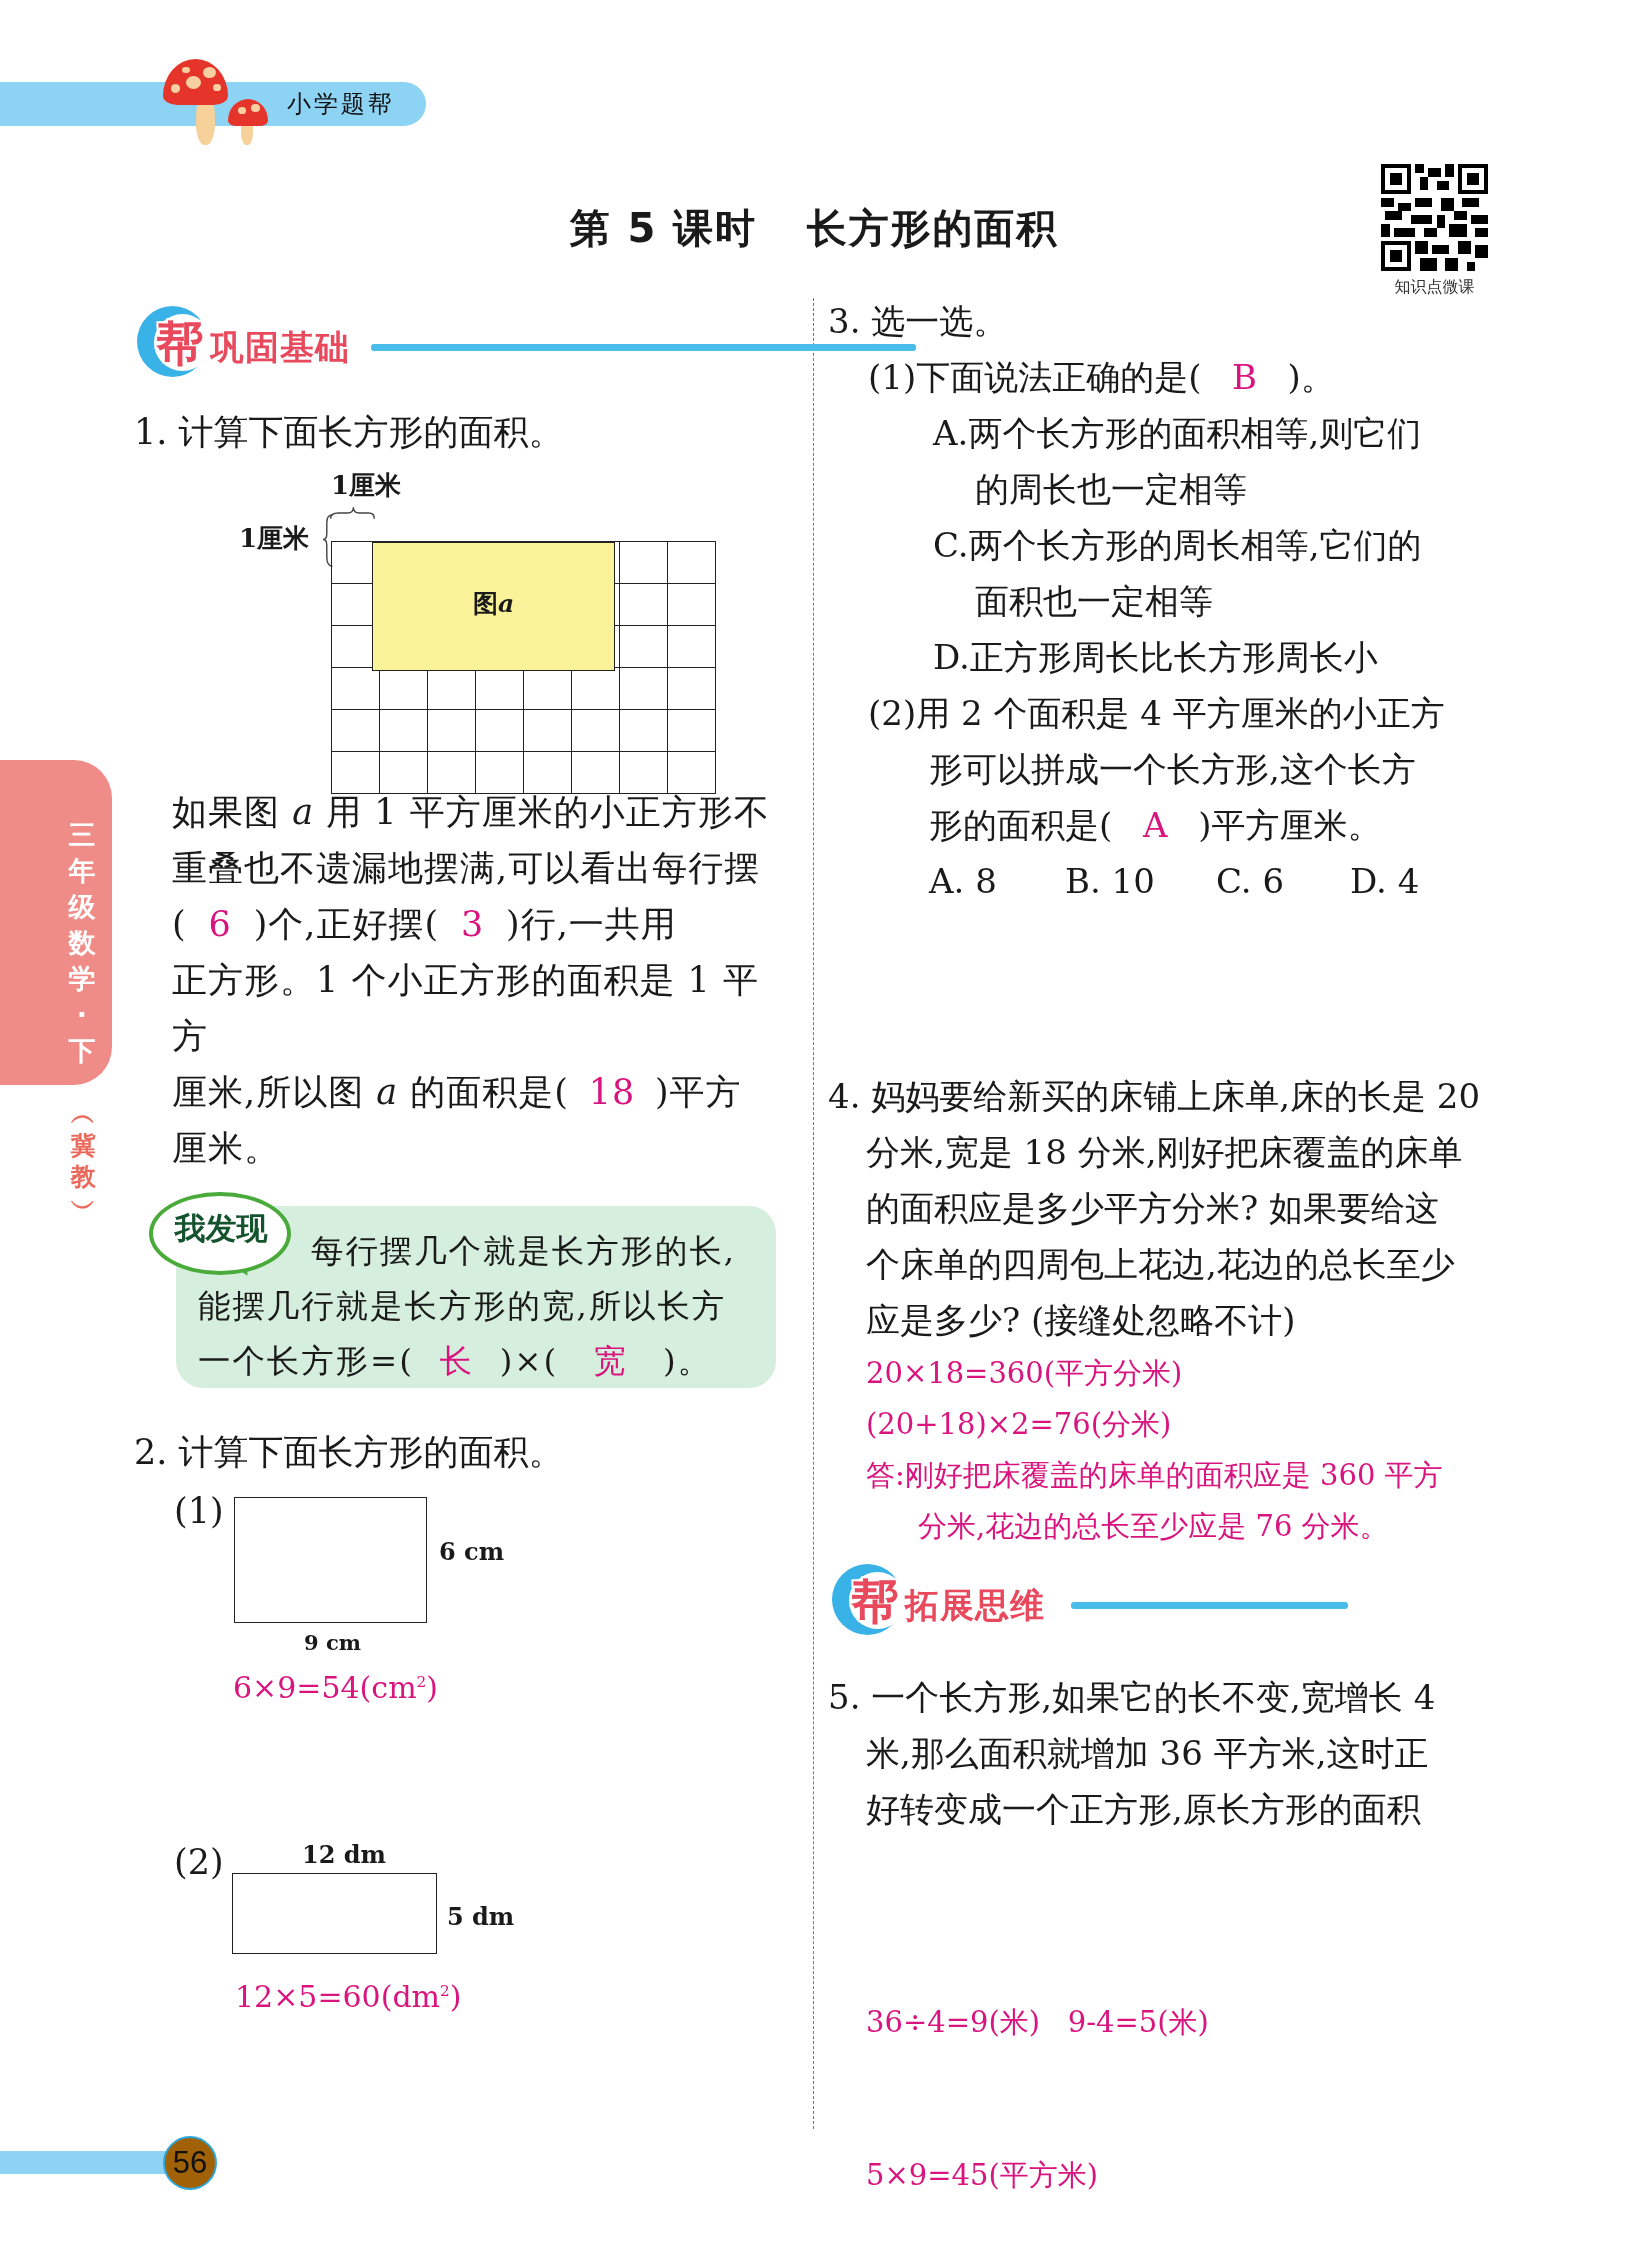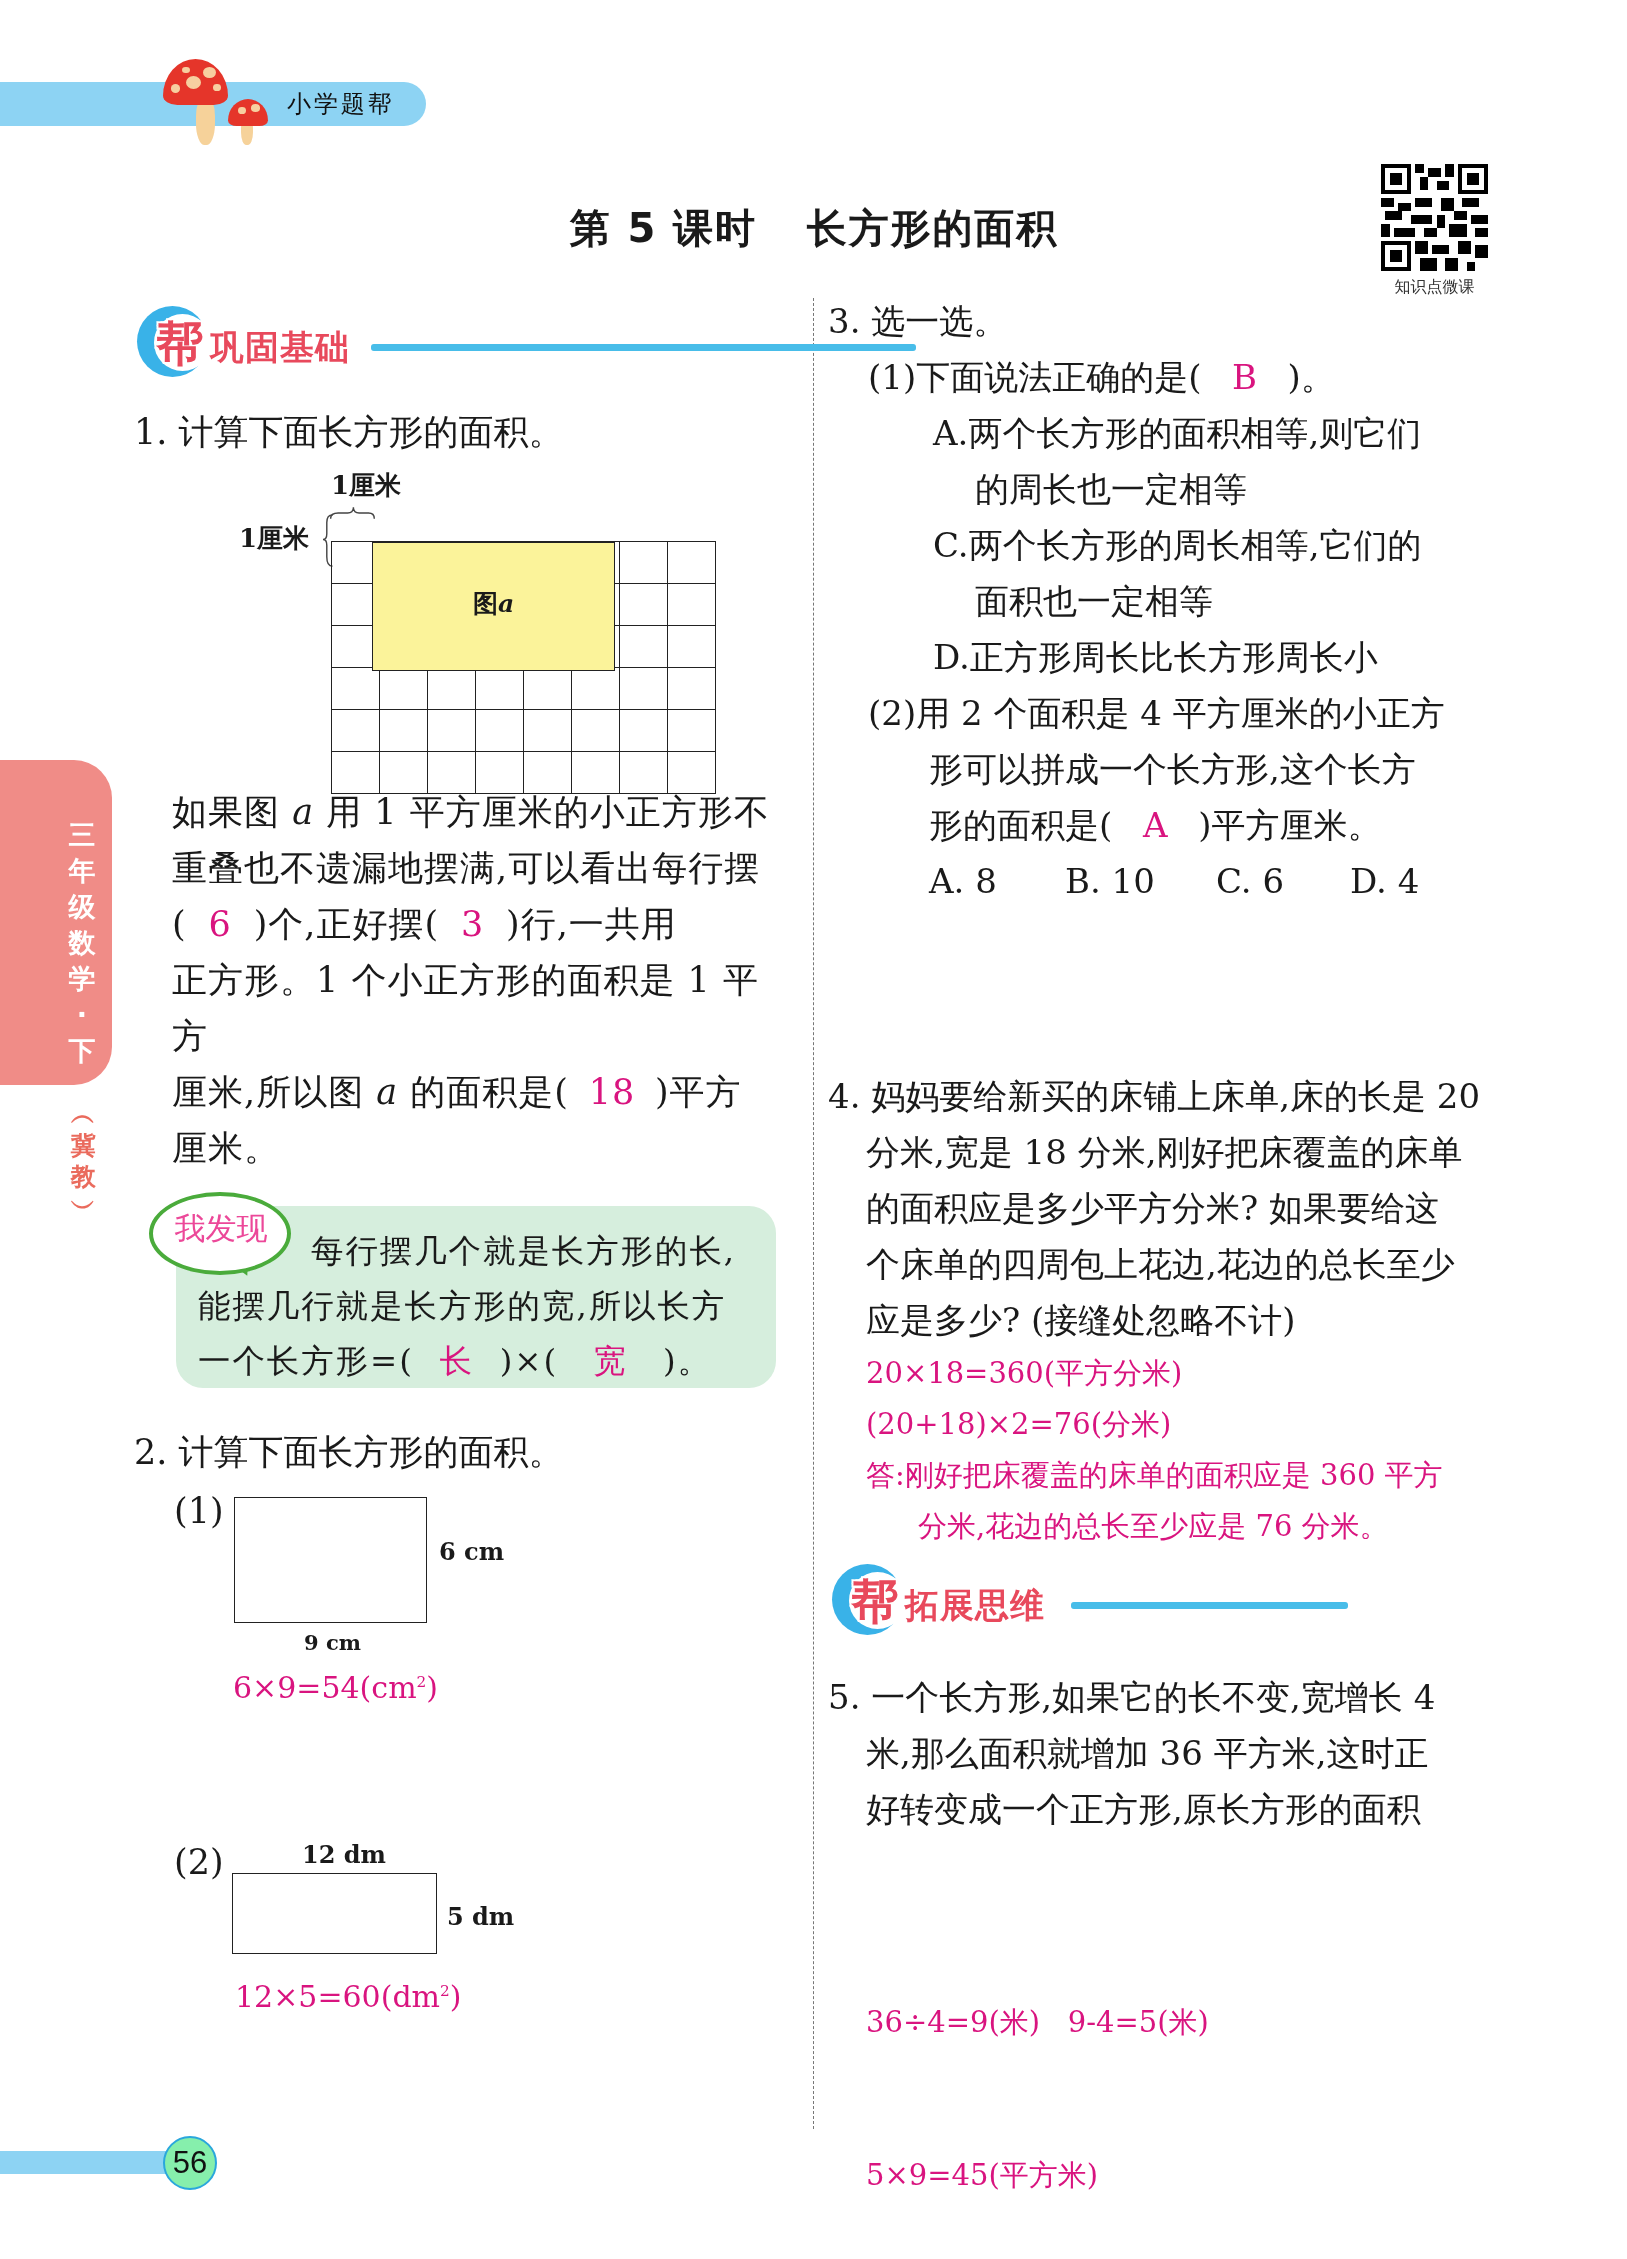--- a/index.html
+++ b/index.html
@@ -43,29 +43,29 @@
   .grid table { border-collapse:collapse; position:absolute; left:0; top:0; }
   .grid td { width:47px; height:41px; border:1.9px solid #222; padding:0; }
   .yellow { position:absolute; left:41px; top:1px; width:241px; height:127px; background:#fbf39a; border:1.9px solid #222; }
   .yellow-label { position:absolute; left:0; width:100%; top:44px; text-align:center; font-size:25px; font-weight:bold; }
   .lbl-bold { font-weight:bold; font-size:26px; }
 
   
   .discover { left:176px; top:1206px; width:600px; height:182px; background:#d6eedd; border-radius:27px; }
   .bubble { left:149px; top:1192px; width:134px; height:75px; border:4.8px solid #4aab3b; border-radius:50%; background:#fff; }
   .bubble-tail { left:229px; top:1252px; width:0; height:0; border-left:13.4px solid transparent; border-right:13.4px solid transparent; border-top:25px solid #4aab3b; transform:rotate(-25deg); }
-  .bubble-text { left:161px; top:1208px; width:120px; text-align:center; font-size:31px; font-weight:normal; color:#ec4899; }
+  .bubble-text { left:161px; top:1208px; width:120px; text-align:center; font-size:31px; font-weight:bold; color:#14532d; }
 
   .rect { border:1.9px solid #222; background:#fff; }
   .sidetab { left:0; top:760px; width:112px; height:325px; background:#f08c87; border-radius:0 38px 38px 0; }
   .sidetab-text { left:63px; top:817px; width:38px; font-size:27px; font-weight:bold; color:#fff; line-height:36px; text-align:center; }
   .sidetab-sub { left:67px; top:1099px; width:32.5px; font-size:25px; font-weight:bold; color:#ea6b5d; line-height:31px; text-align:center; }
 
   .foot-bar { left:0; top:2151px; width:167px; height:23px; background:#8dd3f3; }
-  .pagenum { left:163px; top:2136px; width:50px; height:50px; border:2.9px solid #2aa7dc; border-radius:50%; background:#86efac;
+  .pagenum { left:163px; top:2136px; width:50px; height:50px; border:2.9px solid #2aa7dc; border-radius:50%; background:#a16207;
              font-size:31px; text-align:center; line-height:50px; color:#111; font-family:"Liberation Sans","DejaVu Sans",sans-serif; }
 </style>
 </head>
 <body>
 
 <div class="abs hdr-bar"></div>
 <div class="mush" style="left:163px;top:59px;width:115px;height:86px;">
   <div class="stem" style="left:32.5px;top:38px;width:19px;height:48px;"></div>
   <div class="cap" style="left:0;top:0;width:65px;height:46px;"></div>
   <div class="dot" style="left:23px;top:17px;width:15.3px;height:13.4px;"></div>

